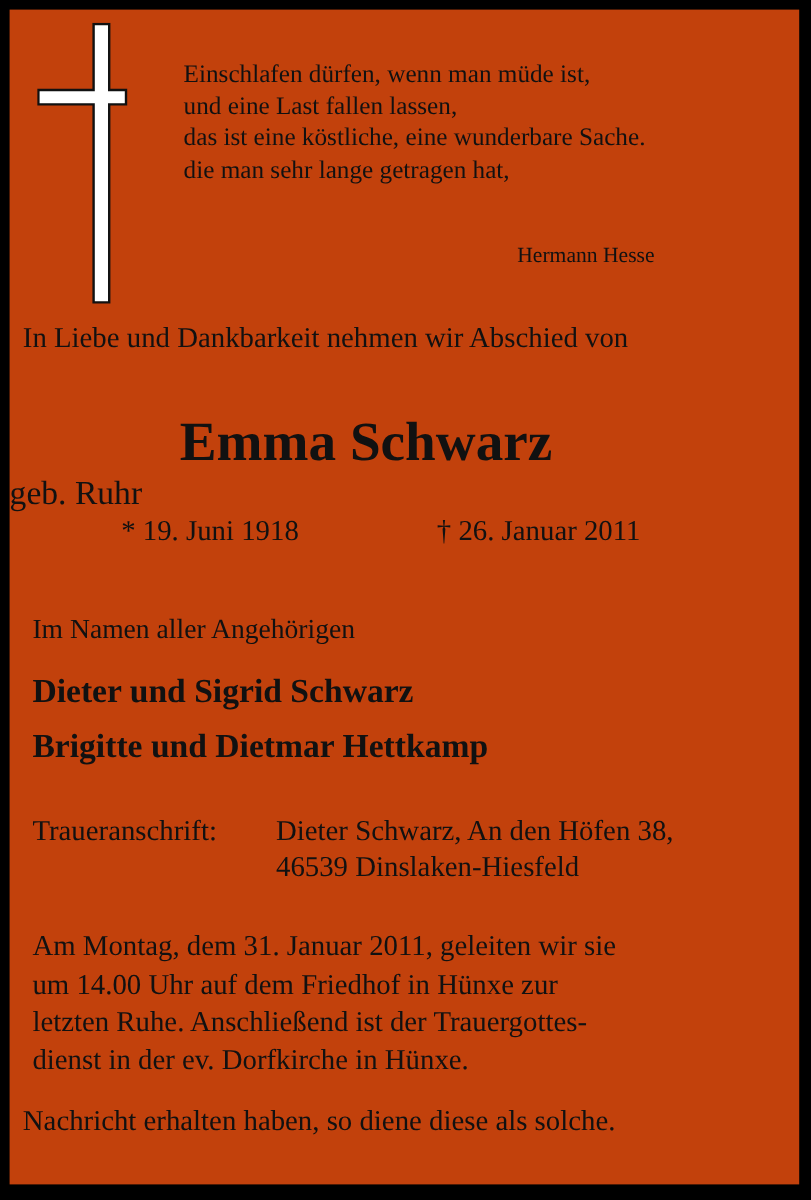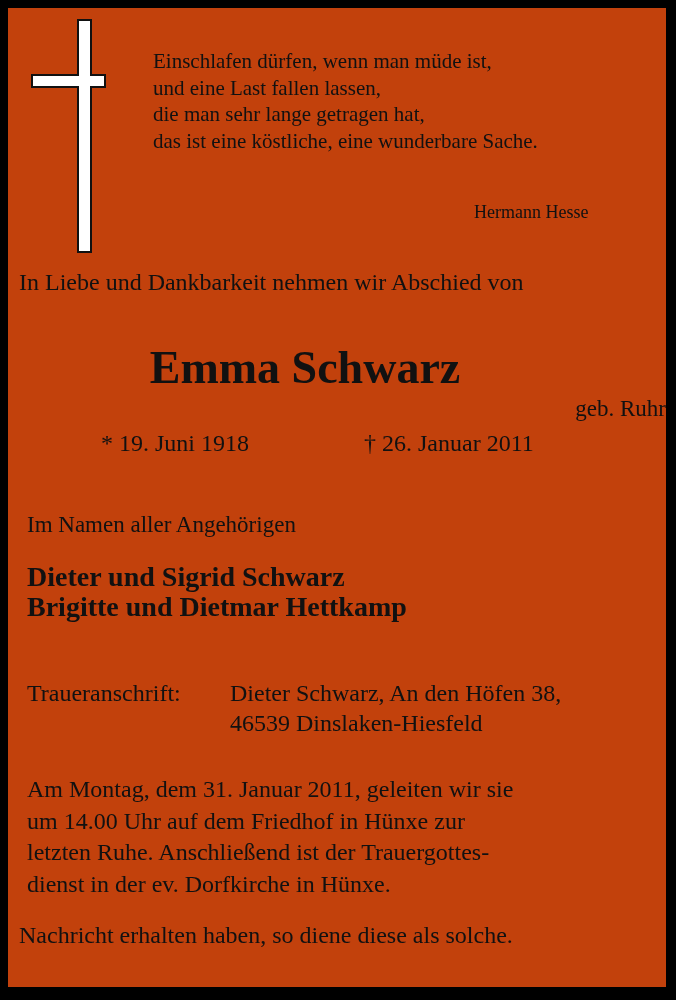--- a/index.html
+++ b/index.html
@@ -5,50 +5,50 @@
   html, body { margin: 0; padding: 0; }
   body { width: 676px; height: 1000px; background: #000; position: relative; overflow: hidden; }
   .card {
     position: absolute; left: 8px; top: 8px; width: 658px; height: 979px;
     background: #c2410c; color: #111;
     font-family: "Liberation Serif", "DejaVu Serif", serif;
   }
   .cross { position: absolute; left: 23px; top: 11px; }
   .abs { position: absolute; white-space: nowrap; }
   .quote { left: 145px; top: 40px; font-size: 21px; line-height: 26.5px; }
-  .author { left: 466px; top: 194px; font-size: 18px; }
+  .author { left: 423px; top: 194px; font-size: 18px; }
   .intro { left: 11px; top: 261px; font-size: 24px; }
   .name { left: 0; width: 594px; text-align: center; top: 333px; font-size: 46px; font-weight: bold; }
-  .nee { left: 0; width: 658px; text-align: right; top: 388px; font-size: 23px; }
+  .nee { left: 0; width: 658px; text-align: left; top: 388px; font-size: 28px; }
   .born { left: 93px; top: 422px; font-size: 24px; }
   .died { left: 356px; top: 422px; font-size: 24px; }
   .mourn-intro { left: 19px; top: 504px; font-size: 23px; }
   .family { left: 19px; font-size: 28px; font-weight: bold; }
   .fam0 { top: 553px; }
-  .fam1 { top: 583px; }
+  .fam1 { top: 599px; }
   .addr-label { left: 19px; top: 672px; font-size: 24px; }
   .addr1 { left: 222px; top: 672px; font-size: 24px; }
   .addr2 { left: 222px; top: 702px; font-size: 24px; }
   .funeral { left: 19px; top: 766px; font-size: 24px; line-height: 31.5px; }
   .notice { left: 11px; top: 912px; font-size: 24px; line-height: 31.5px; }
 </style>
 </head>
 <body>
 
 <div class="card">
 
   <svg class="cross" width="80" height="236" viewBox="0 0 80 236">
     <path d="M47 1 H60 V56 H74 V68 H60 V233 H47 V68 H1 V56 H47 Z" fill="#fff" stroke="#111" stroke-width="2"></path>
   </svg>
 
   <div class="abs quote">
     <div>Einschlafen dürfen, wenn man müde ist,</div>
     <div>und eine Last fallen lassen,</div>
+    <div>das ist eine köstliche, eine wunderbare Sache.</div>
     <div>die man sehr lange getragen hat,</div>
-    <div>das ist eine köstliche, eine wunderbare Sache.</div>
   </div>
   <div class="abs author">Hermann Hesse</div>
 
   <div class="abs intro">In Liebe und Dankbarkeit nehmen wir Abschied von</div>
 
   <div class="abs name">Emma Schwarz</div>
   <div class="abs nee">geb. Ruhr</div>
   <div class="abs born">* 19. Juni 1918</div>
   <div class="abs died">† 26. Januar 2011</div>
 

